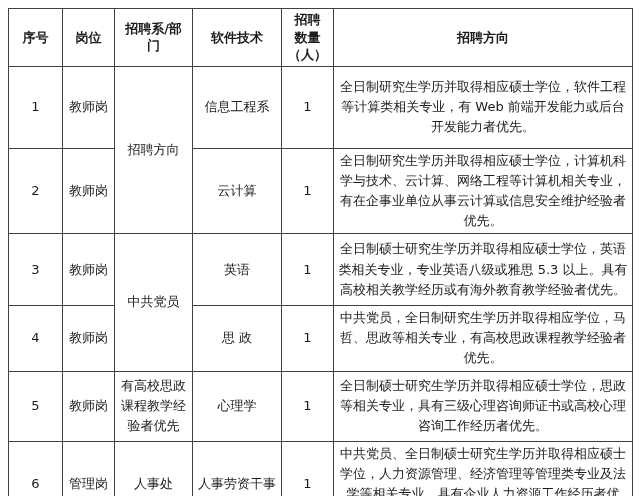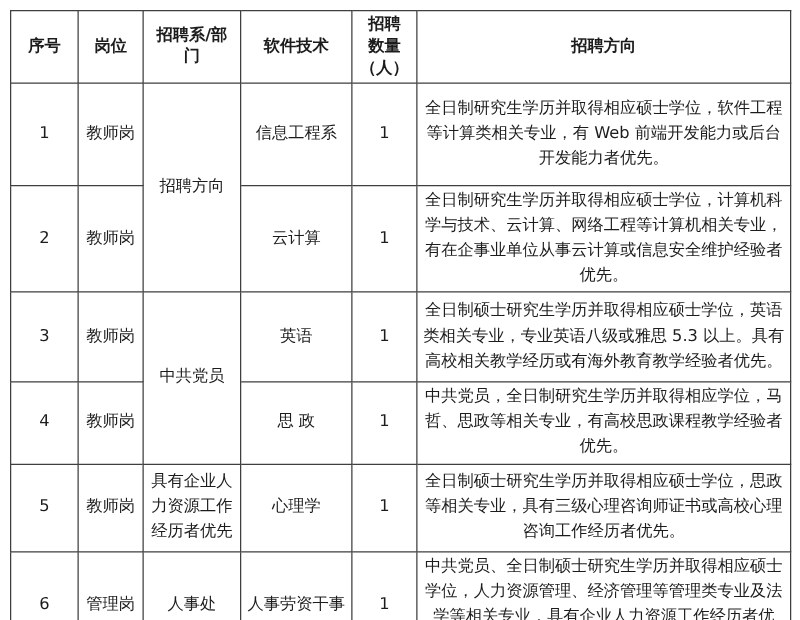--- a/index.html
+++ b/index.html
@@ -112,21 +112,21 @@
       <tr class="r4">
         <td>4</td>
         <td>教师岗</td>
         <td>思 政</td>
         <td>1</td>
         <td class="cond">中共党员，全日制研究生学历并取得相应学位，马哲、思政等相关专业，有高校思政课程教学经验者优先。</td>
       </tr>
       <tr class="r5">
         <td>5</td>
         <td>教师岗</td>
-        <td>具有企业人力资源工作经历者优先</td>
+        <td>有高校思政课程教学经验者优先</td>
         <td>心理学</td>
         <td>1</td>
         <td class="cond">全日制硕士研究生学历并取得相应硕士学位，思政等相关专业，具有三级心理咨询师证书或高校心理咨询工作经历者优先。</td>
       </tr>
       <tr class="r6">
         <td>6</td>
         <td>管理岗</td>
         <td>人事处</td>
         <td>人事劳资干事</td>
         <td>1</td>

